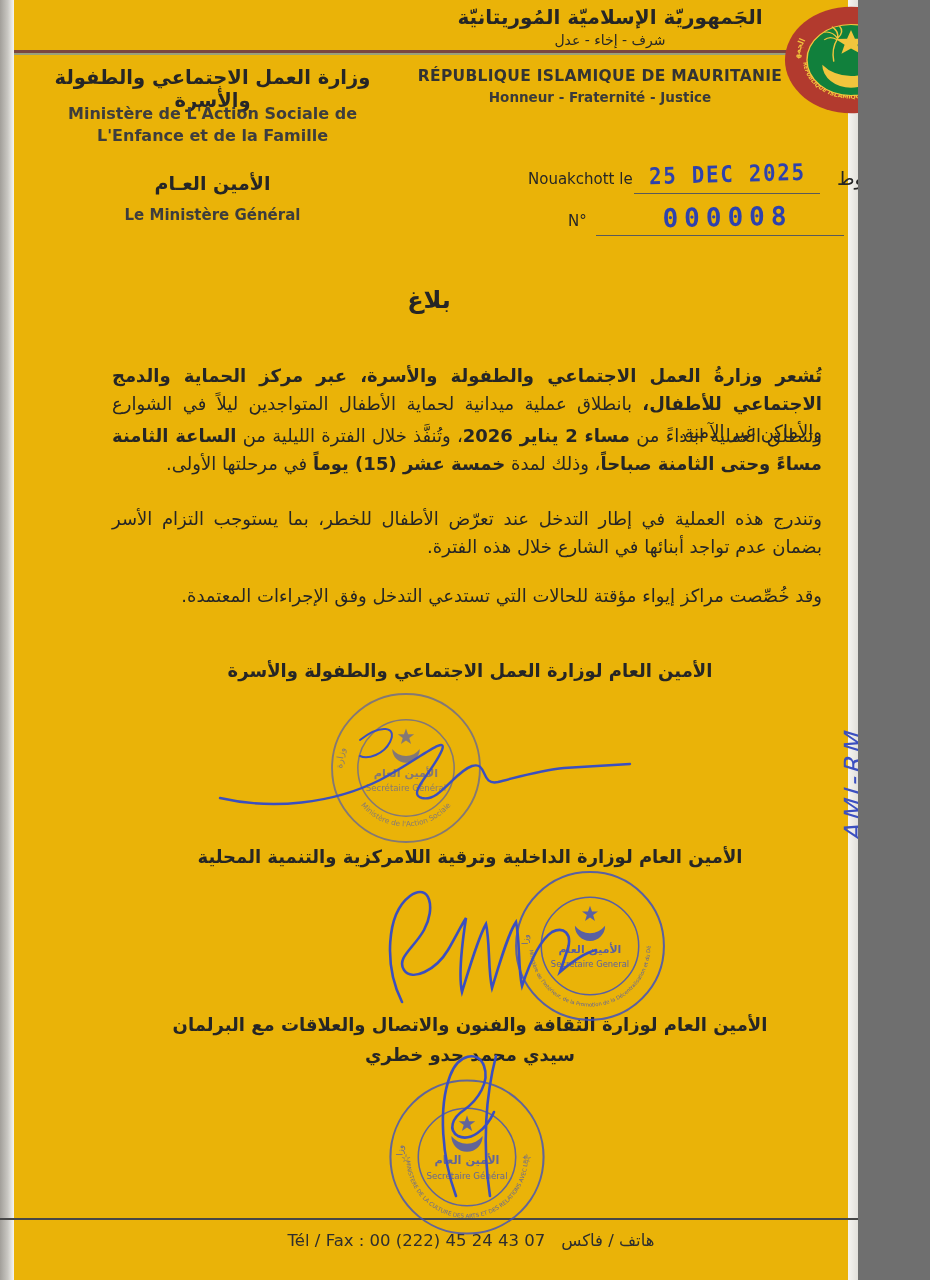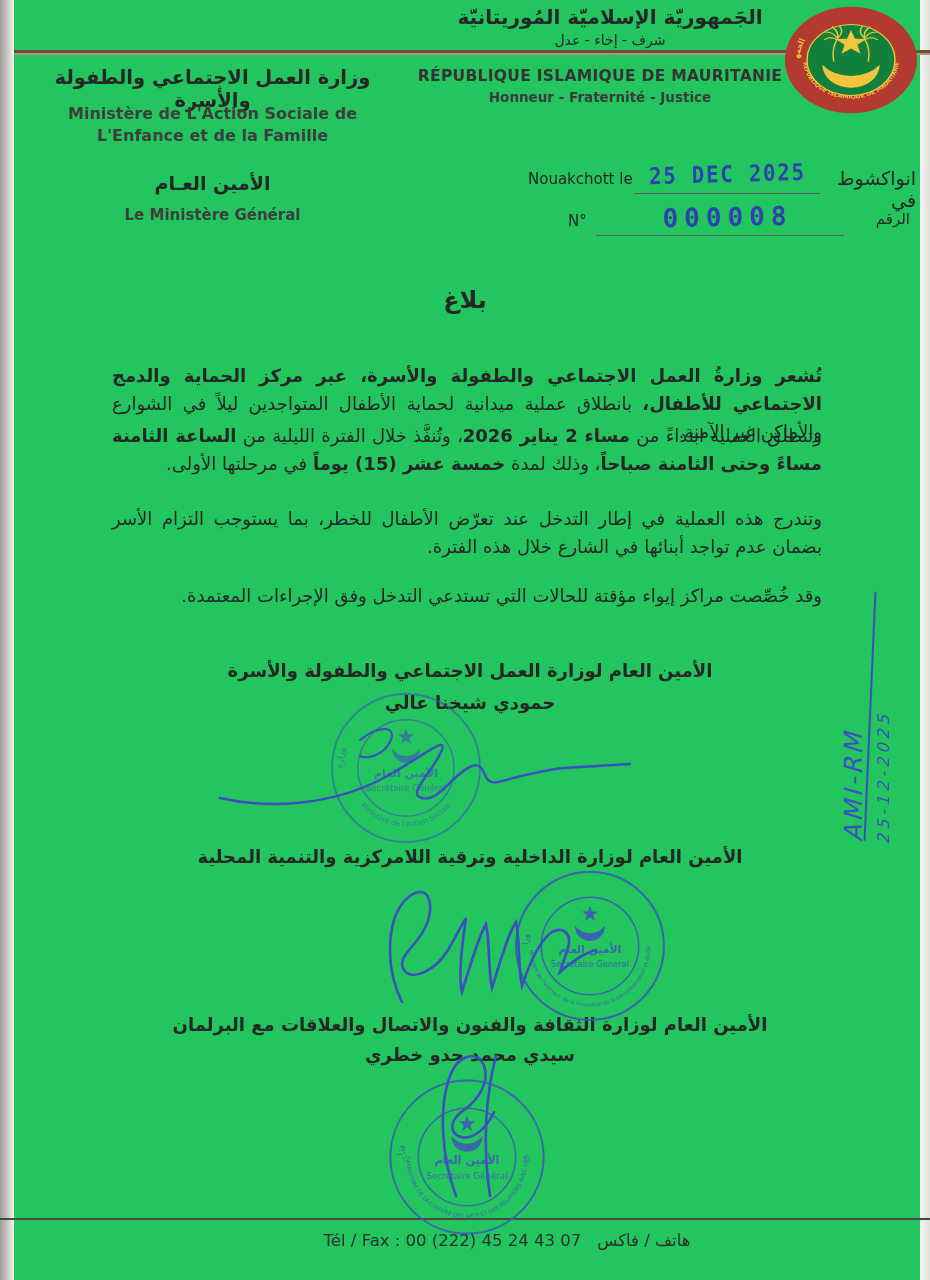--- a/index.html
+++ b/index.html
@@ -1,16 +1,16 @@
 <!DOCTYPE html>
 <html lang="fr"><head>
 <meta charset="utf-8">
 <style>
   html,body{margin:0;padding:0;background:#6f6f6f;}
-  .page{position:relative;width:930px;height:1280px;background:#22c55e;overflow:hidden;
+  .page{position:relative;width:858px;height:1280px;background:#eab308;overflow:hidden;
         font-family:"DejaVu Sans",sans-serif;color:#262626;}
   .abs{position:absolute;}
   .ctr{text-align:center;}
   .ar{direction:rtl;}
   .b{font-weight:700;}
 
   .edge-left{left:0;top:0;bottom:0;width:14px;
     background:linear-gradient(90deg,#a29f9a,#c9c7c2 55%,#f6f5f1);}
   .edge-right{right:0;top:0;bottom:0;width:10px;
     background:linear-gradient(270deg,#e2e0db,#f6f5f1);}
@@ -127,21 +127,20 @@
   <div class="abs para p3"><span>وتندرج هذه العملية في إطار التدخل عند تعرّض الأطفال للخطر، بما يستوجب التزام الأسر بضمان عدم تواجد أبنائها في الشارع خلال هذه الفترة.</span></div>
   <div class="abs para p4"><span>وقد خُصِّصت مراكز إيواء مؤقتة للحالات التي تستدعي التدخل وفق الإجراءات المعتمدة.</span></div>
 
   <div class="abs margin-note">
     <div class="mn-line1">AMI-RM</div>
     <div class="mn-divider"></div>
     <div class="mn-line2">25-12-2025</div>
   </div>
 
   <div class="abs sig-text sig1-title">الأمين العام لوزارة العمل الاجتماعي والطفولة والأسرة</div>
-  <div class="abs sig-text sig1-name">حمودي شيخنا عالي</div>
   <svg class="abs stamp stamp1" viewBox="0 0 200 200">
     <defs>
       <path id="s1t" d="M 26,100 A 74,74 0 1 1 174,100"></path>
       <path id="s1b" d="M 32,100 A 68,68 0 1 0 168,100"></path>
     </defs>
     <g fill="none" stroke="#4152bd">
       <circle cx="100" cy="100" r="86" stroke-width="2.2"></circle>
       <circle cx="100" cy="100" r="56" stroke-width="1.8"></circle>
     </g>
     <text font-size="10.5" fill="#4152bd" direction="rtl">

